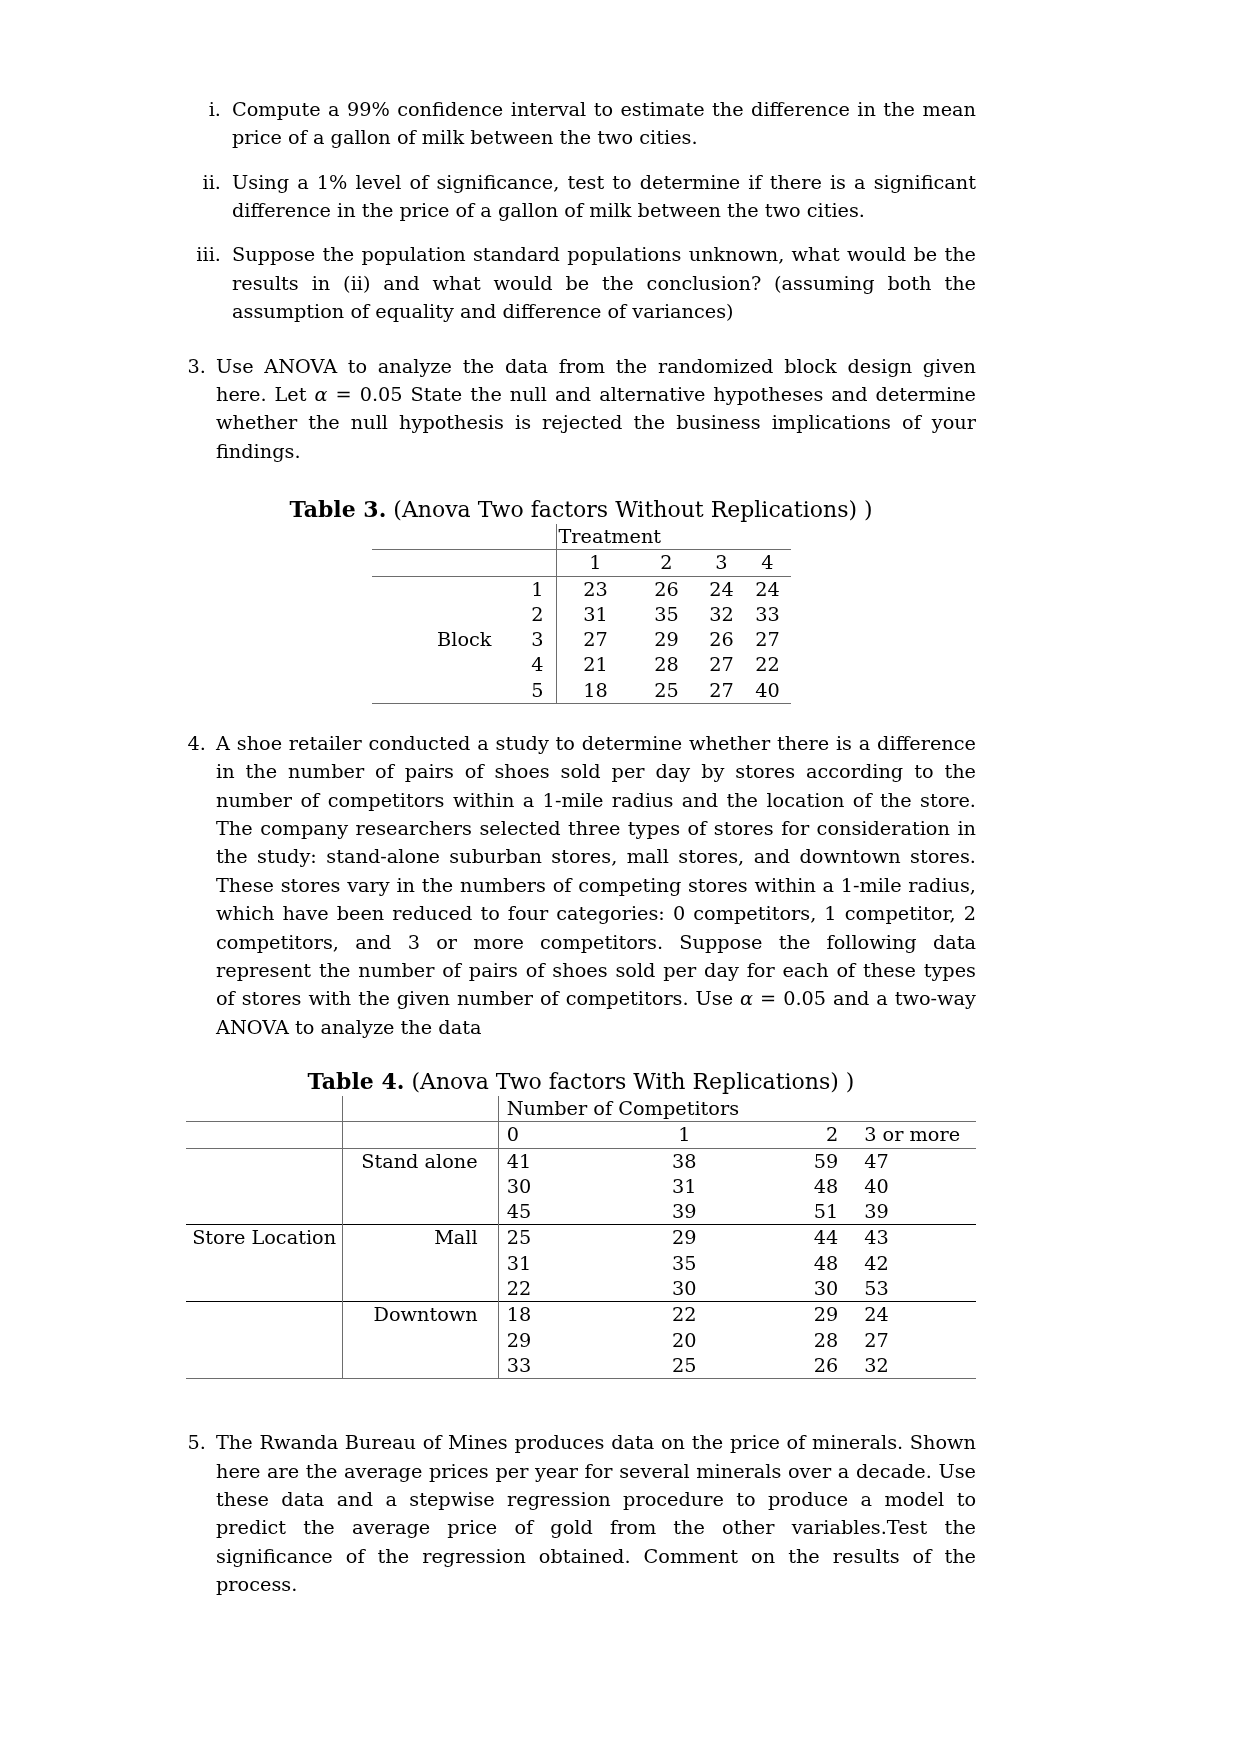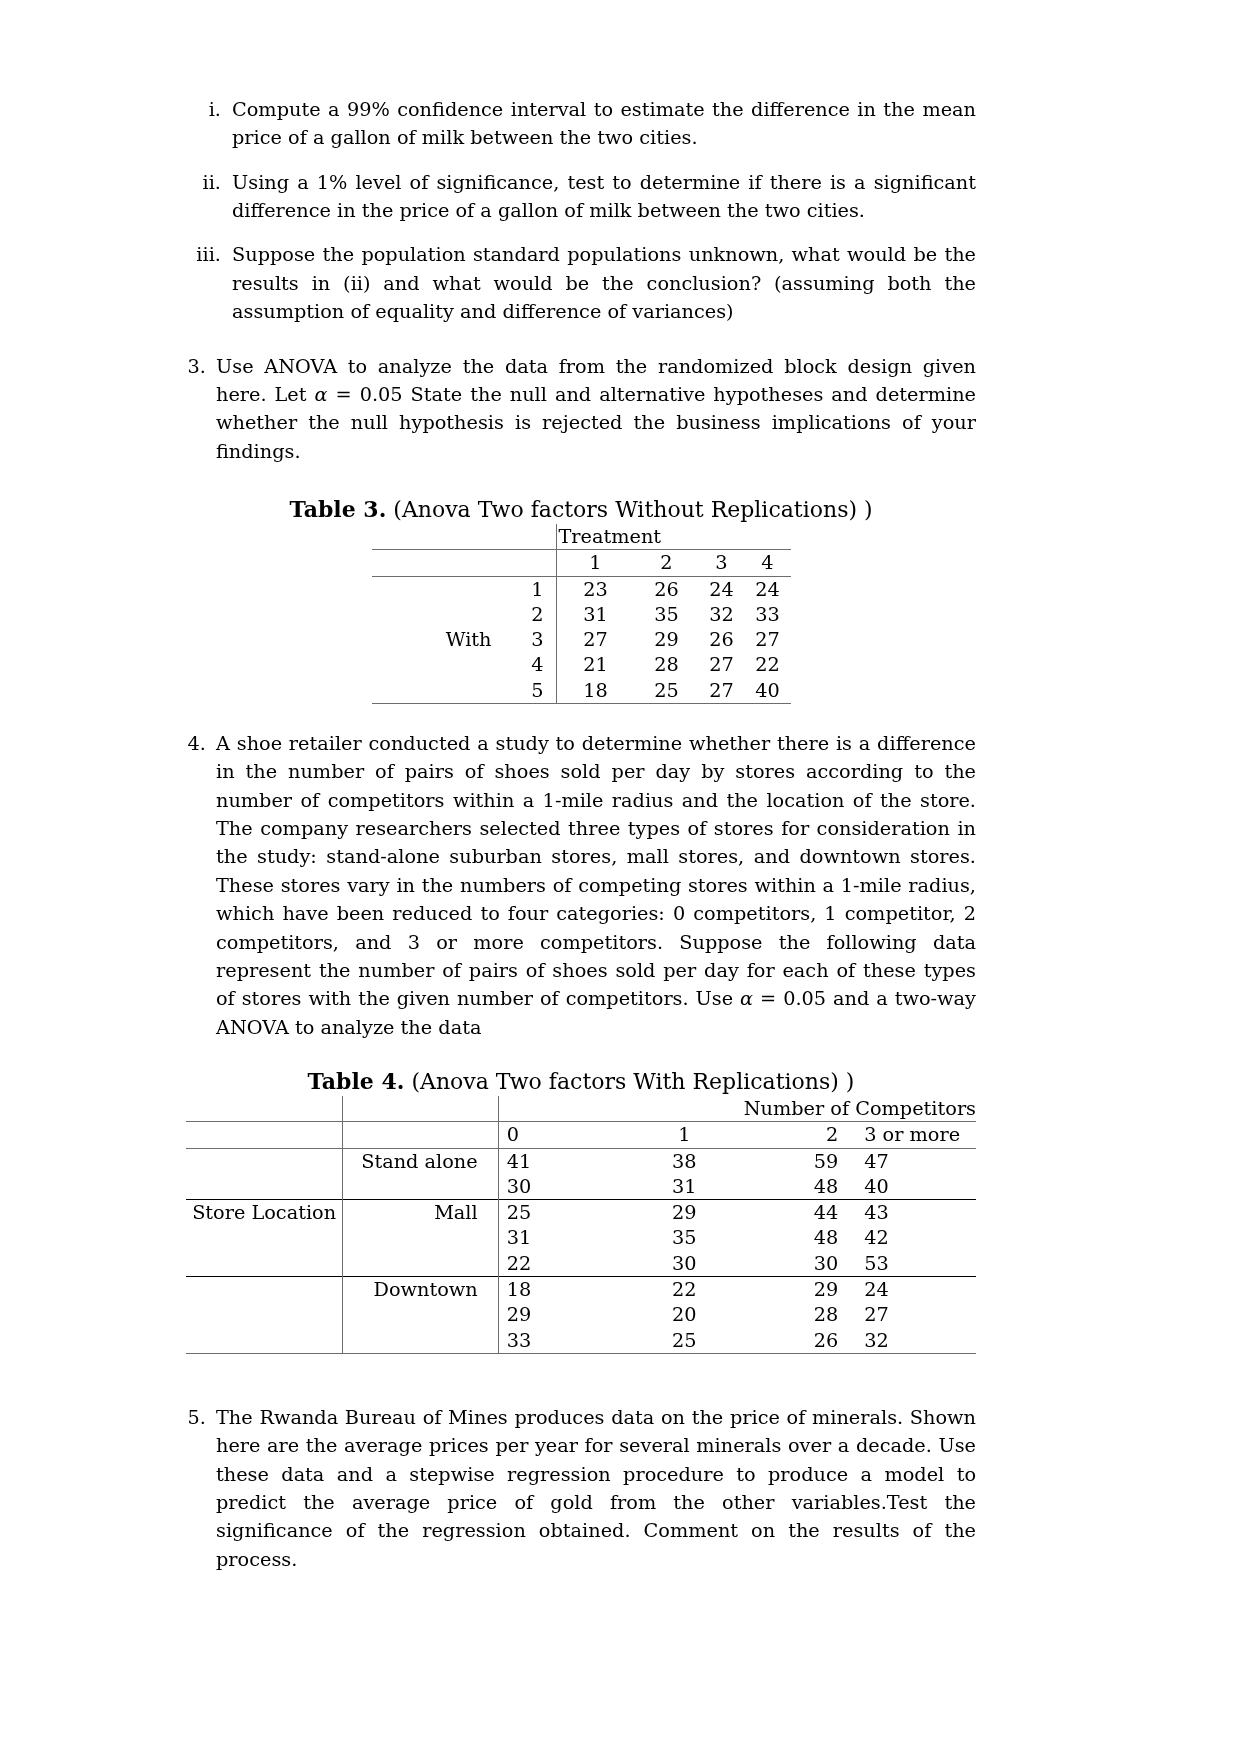--- a/index.html
+++ b/index.html
@@ -132,21 +132,21 @@
   .t4 .c-loc  { text-align: center; width: 160px; border-right: 1.4px solid #6d6d6d; }
   .t4 .c-type { text-align: right; width: 140px; border-right: 1.4px solid #6d6d6d;
                 padding-right: 20px;}
   .t4 .c-n0 { text-align: left;  width: 140px; padding-left: 8px; }
   .t4 .c-n1 { text-align: center; width: 150px; }
   .t4 .c-n2 { text-align: right;  width: 110px; padding-right: 4px; }
   .t4 .c-n3 { text-align: left;   width: 116px; padding-left: 22px; }
   .t4 tr.rule-top td { border-top: 1.4px solid #6d6d6d; }
   .t4 tr.rule-bot td { border-bottom: 1.4px solid #6d6d6d; }
   .t4 tr.rule-thin td { border-top: 1.1px solid #000000; margin-left: 48px; }
-  .t4 .hdr-competitors { text-align: right; padding-left: 8px; }
+  .t4 .hdr-competitors { text-align: left; padding-left: 8px; }
   .spacer-md { height: 24px; }
 </style>
 </head>
 <body>
 
 <div class="page">
  <div class="content">
 
   <ul class="roman-list">
     <li class="roman-item">
@@ -204,21 +204,21 @@
         <tr>
           <td class="c-blocklabel"></td>
           <td class="c-blockidx">2</td>
           <td class="c-v1">31</td>
           <td class="c-v2">35</td>
           <td class="c-v3">32</td>
           <td class="c-v4">33</td>
         </tr>
 
         <tr>
-          <td class="c-blocklabel">With</td>
+          <td class="c-blocklabel">Block</td>
           <td class="c-blockidx">3</td>
           <td class="c-v1">27</td>
           <td class="c-v2">29</td>
           <td class="c-v3">26</td>
           <td class="c-v4">27</td>
         </tr>
 
         <tr>
           <td class="c-blocklabel"></td>
           <td class="c-blockidx">4</td>
@@ -277,20 +277,28 @@
           <td class="c-n2">59</td>
           <td class="c-n3">47</td>
         </tr>
         <tr>
           <td class="c-loc"></td>
           <td class="c-type"></td>
           <td class="c-n0">30</td>
           <td class="c-n1">31</td>
           <td class="c-n2">48</td>
           <td class="c-n3">40</td>
+        </tr>
+        <tr>
+          <td class="c-loc"></td>
+          <td class="c-type"></td>
+          <td class="c-n0">45</td>
+          <td class="c-n1">39</td>
+          <td class="c-n2">51</td>
+          <td class="c-n3">39</td>
         </tr>
 
         <tr class="rule-thin">
           <td class="c-loc">Store Location</td>
           <td class="c-type">Mall</td>
           <td class="c-n0">25</td>
           <td class="c-n1">29</td>
           <td class="c-n2">44</td>
           <td class="c-n3">43</td>
         </tr>

